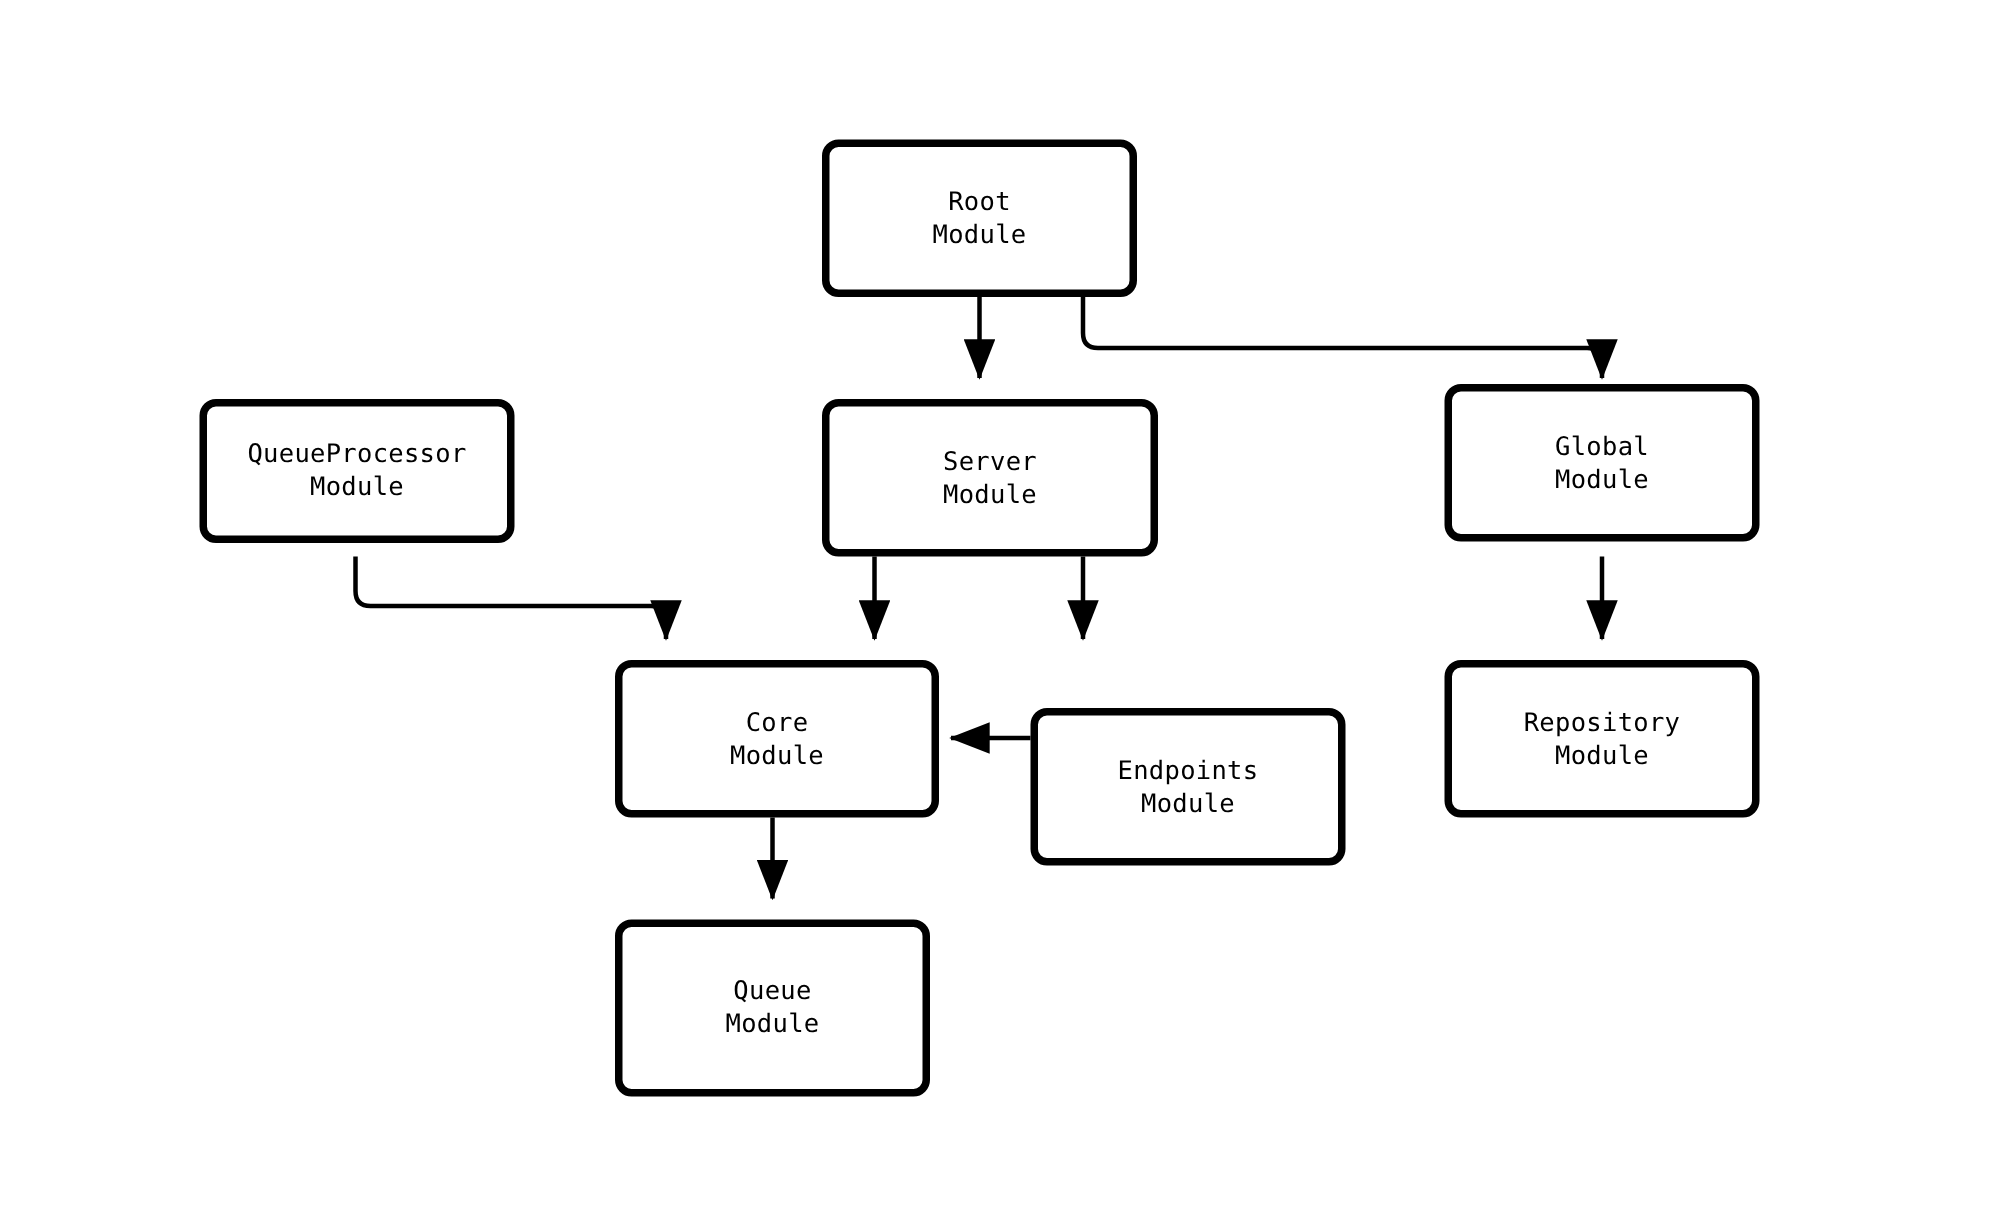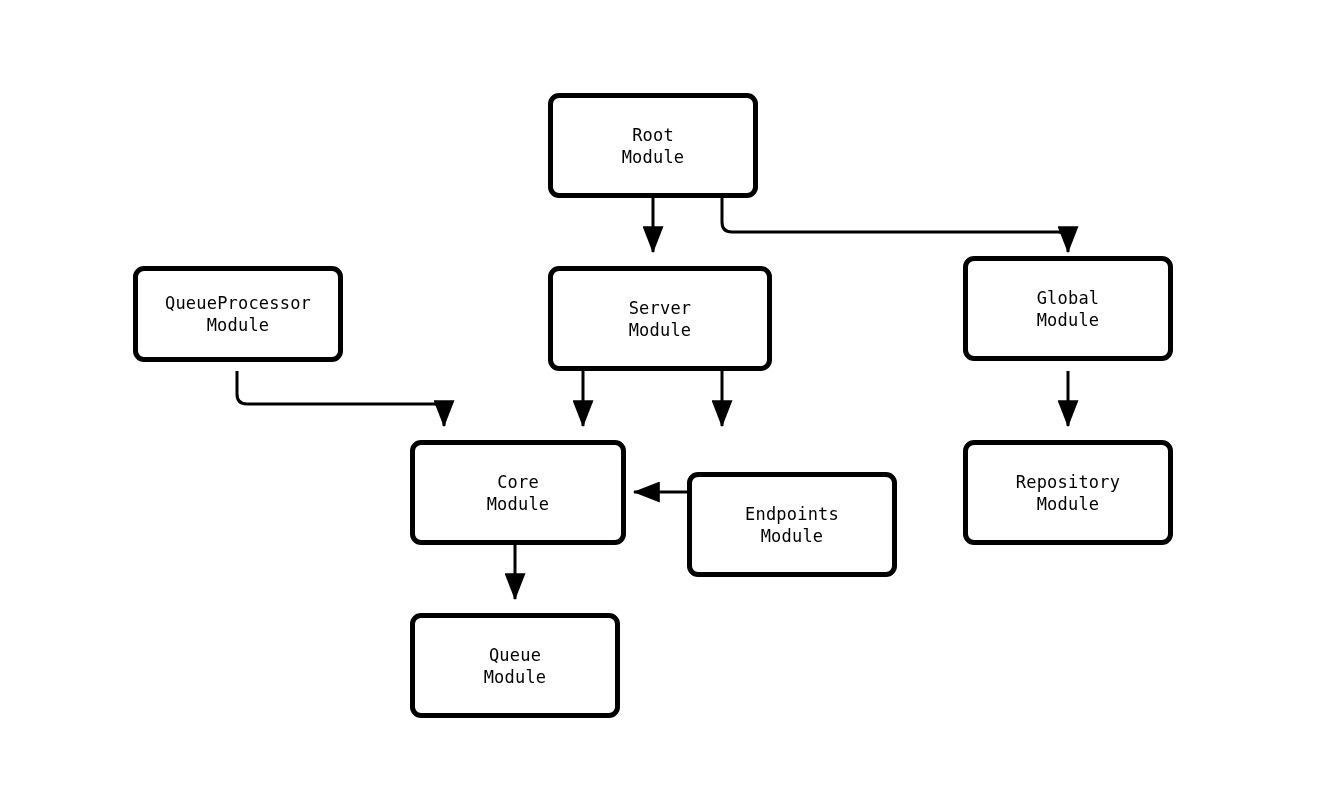--- a/index.html
+++ b/index.html
@@ -93,19 +93,19 @@
         <div class="node-label">Module</div>
       </div>
       <div class="node" style="left: 687px; top: 440px; width: 210px; height: 105px; background: rgb(255, 255, 255); border-color: rgb(0, 0, 0); margin-top: 32px;">
         <div class="node-label">Endpoints</div>
         <div class="node-label">Module</div>
       </div>
       <div class="node" style="left: 963px; top: 440px; width: 210px; height: 105px; background: rgb(255, 255, 255); border-color: rgb(0, 0, 0);">
         <div class="node-label">Repository</div>
         <div class="node-label">Module</div>
       </div>
-      <div class="node" style="left: 410px; top: 613px; width: 210px; height: 105px; background: rgb(255, 255, 255); border-color: rgb(0, 0, 0);">
+      <div class="node" style="left: 410px; top: 613px; width: 210px; height: 118px; background: rgb(255, 255, 255); border-color: rgb(0, 0, 0);">
         <div class="node-label">Queue</div>
         <div class="node-label">Module</div>
       </div>
     </div>
 
 </div>
 
 </body></html>

